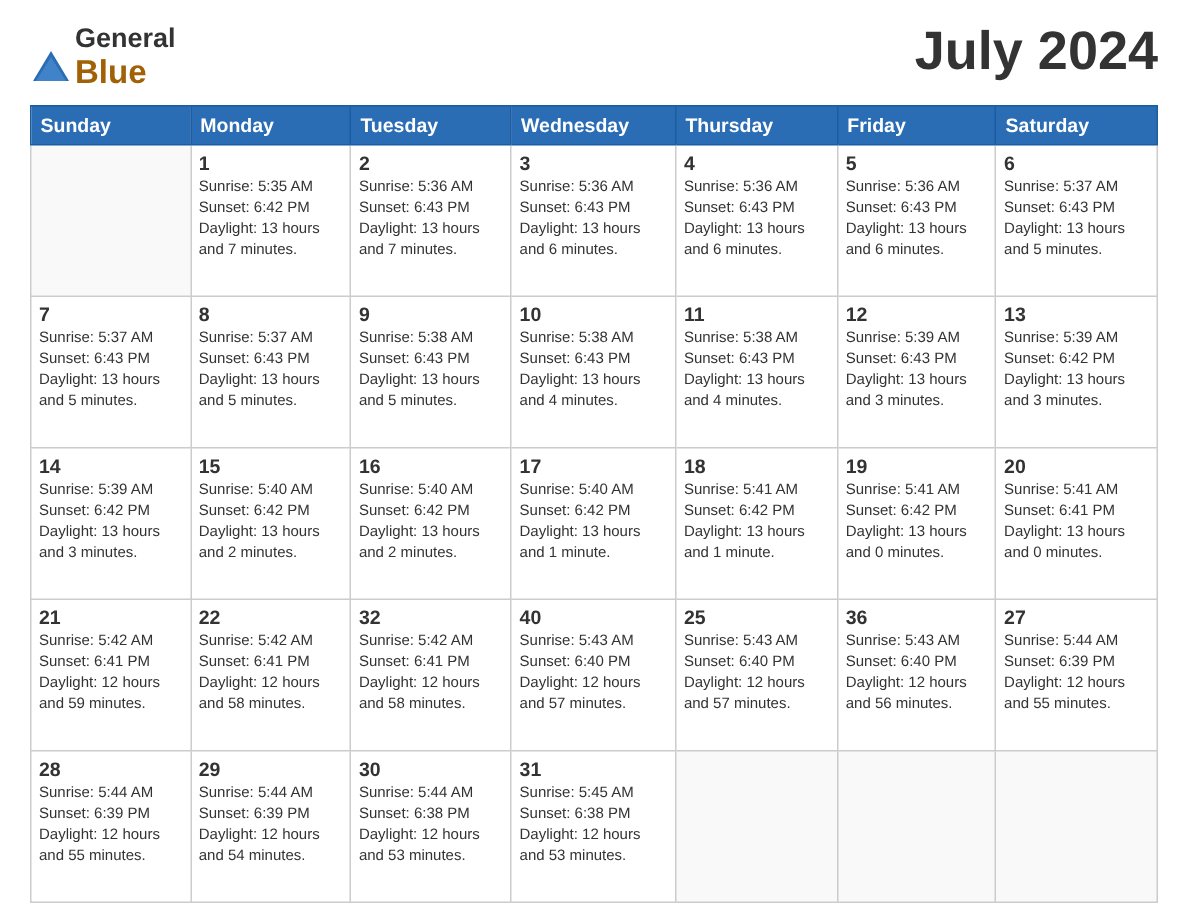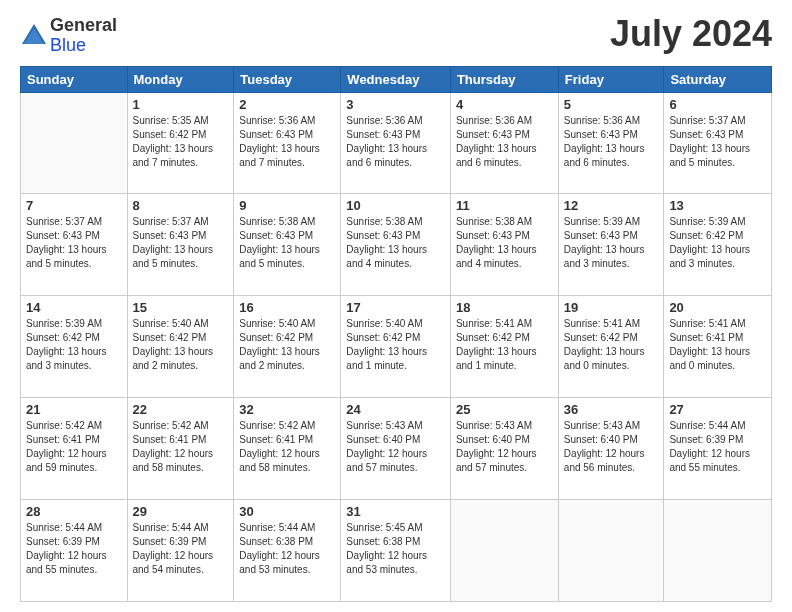--- a/index.html
+++ b/index.html
@@ -18,36 +18,36 @@
       flex-direction: column;
     }
     .header {
       display: flex;
       justify-content: space-between;
       align-items: flex-start;
       margin-bottom: 10px;
     }
     .logo {
       display: flex;
-      align-items: center;
+      align-items: flex-end;
     }
     .logo-text {
       display: flex;
       flex-direction: column;
       line-height: 1.1;
     }
     .logo-general {
       font-size: 18px;
       font-weight: bold;
       color: #333;
     }
     .logo-blue {
-      font-size: 18px;
-      font-weight: normal;
-      color: #1d4ed8;
+      font-size: 22px;
+      font-weight: bold;
+      color: #a16207;
     }
     .logo-icon {
       width: 28px;
       height: 28px;
       margin-right: 2px;
     }
     .title-block {
       text-align: right;
     }
     .month-title {
@@ -228,21 +228,21 @@
           </td>
           <td>
             <div class="day-number">22</div>
             <div class="day-detail">Sunrise: 5:42 AM<br>Sunset: 6:41 PM<br>Daylight: 12 hours and 58 minutes.</div>
           </td>
           <td>
             <div class="day-number">32</div>
             <div class="day-detail">Sunrise: 5:42 AM<br>Sunset: 6:41 PM<br>Daylight: 12 hours and 58 minutes.</div>
           </td>
           <td>
-            <div class="day-number">24</div>
+            <div class="day-number">40</div>
             <div class="day-detail">Sunrise: 5:43 AM<br>Sunset: 6:40 PM<br>Daylight: 12 hours and 57 minutes.</div>
           </td>
           <td>
             <div class="day-number">25</div>
             <div class="day-detail">Sunrise: 5:43 AM<br>Sunset: 6:40 PM<br>Daylight: 12 hours and 57 minutes.</div>
           </td>
           <td>
             <div class="day-number">36</div>
             <div class="day-detail">Sunrise: 5:43 AM<br>Sunset: 6:40 PM<br>Daylight: 12 hours and 56 minutes.</div>
           </td>

